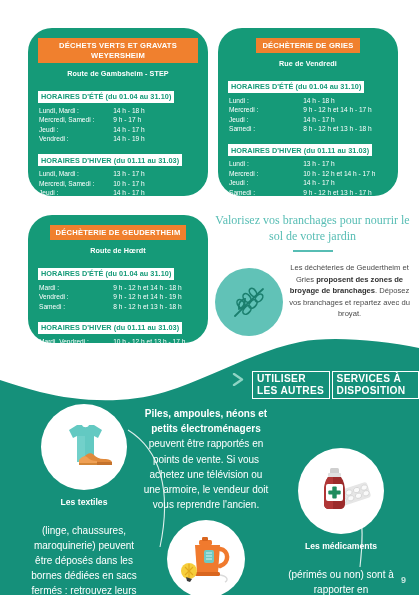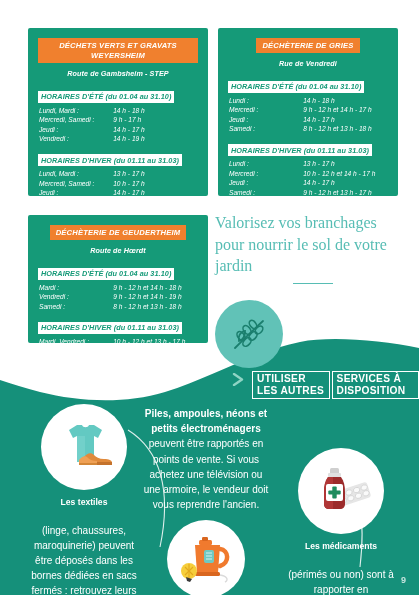--- a/index.html
+++ b/index.html
@@ -14,25 +14,24 @@
   .page{position:absolute;inset:0;}
 
   
   .teal-shape{position:absolute;left:0;top:330px;width:419px;height:265px;}
   .teal-shape svg{display:block;}
 
   
   .card{
     position:absolute;
     background:#159A78;
-    border-radius:2px;
+    border-radius:24px;
     color:#ffffff;
     box-sizing:border-box;
     padding:10px 10px 4px 10px;
-    font-style:italic;
   }
   #card-weyersheim{left:28px;top:28px;width:180px;height:168px;}
   #card-gries{left:218px;top:28px;width:180px;height:168px;}
   #card-geudertheim{left:28px;top:215px;width:180px;height:128px;}
 
   .badge{
     display:block;margin:0 auto;
     background:#F0802E;
     color:#ffffff;
     font-weight:bold;
@@ -69,24 +68,24 @@
     line-height:1.45;
     margin-bottom:5px;
   }
   table.hours td{padding:0;vertical-align:top;}
   table.hours td.day{width:47%;padding-left:1px;}
   table.hours td.time{width:53%;}
 
   
   #branches{position:absolute;left:215px;top:212px;width:195px;}
   .promo-title{
-    text-align:left;
+    text-align:center;
     font-family:"Liberation Serif", serif;
     color:#57BDB4;
-    font-size:16px;
+    font-size:12px;
     line-height:1.35;
     font-weight:normal;
     margin:0;
   }
   .promo-rule{
     width:40px;height:1.6px;background:#57BDB4;
     margin:6px auto 8px auto;
   }
   .promo-row{display:flex;align-items:flex-start;gap:6px;}
   .promo-circle{
@@ -313,20 +312,23 @@
           <g fill="none" stroke="#1B7F6E" stroke-width="1.6">
             <ellipse cx="15" cy="25" rx="3.2" ry="5" transform="rotate(-38 15 25)"></ellipse>
             <ellipse cx="21" cy="19" rx="3.2" ry="5" transform="rotate(-38 21 19)"></ellipse>
             <ellipse cx="27" cy="13.5" rx="3" ry="4.6" transform="rotate(-38 27 13.5)"></ellipse>
             <ellipse cx="21" cy="31" rx="3.2" ry="5" transform="rotate(42 21 31)"></ellipse>
             <ellipse cx="27" cy="25" rx="3.2" ry="5" transform="rotate(42 27 25)"></ellipse>
             <ellipse cx="33" cy="19" rx="3" ry="4.6" transform="rotate(42 33 19)"></ellipse>
           </g>
         </svg>
       </div>
+      <div class="promo-text">
+        <span>Les déchèteries de Geudertheim et Gries </span><b>proposent des zones de broyage de branchages</b><span>. Déposez vos branchages et repartez avec du broyat.</span>
+      </div>
     </div>
   </div>
 
   <div id="section-header">
     <svg class="chevron" viewBox="0 0 13 13">
       <path d="M2,1 L10,6.5 L2,12" fill="none" stroke="#8FD4C4" stroke-width="2.4" stroke-linecap="round" stroke-linejoin="round"></path>
     </svg>
     <div class="sec-lines">
       <div class="sec-line">UTILISER LES AUTRES</div>
       <div class="sec-line">SERVICES À DISPOSITION</div>

